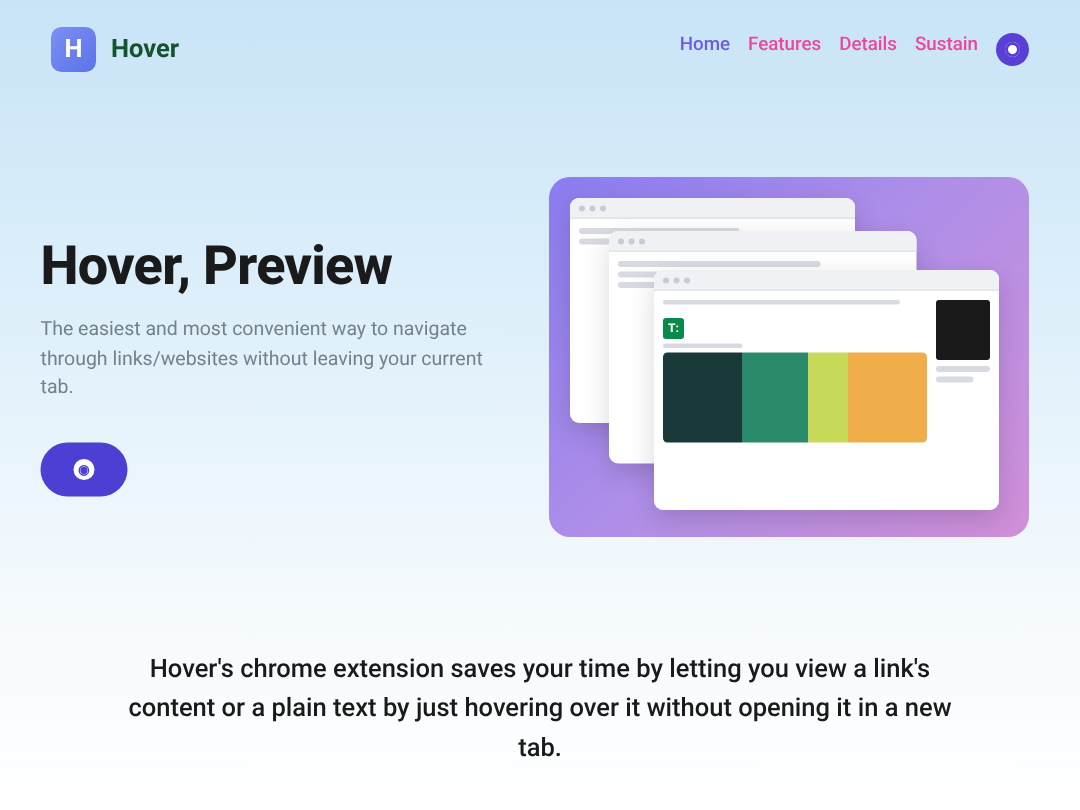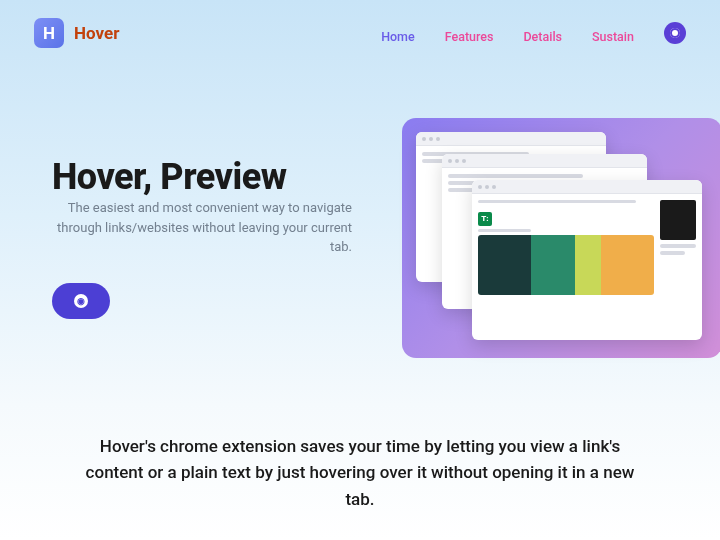--- a/index.html
+++ b/index.html
@@ -26,52 +26,52 @@
   width: 30px; height: 30px;
   background: linear-gradient(135deg, #7d8ff5, #5a73e8);
   border-radius: 7px;
   display: flex;
   align-items: center;
   justify-content: center;
   color: #fff;
   font-weight: 700;
   font-size: 17px;
 }
-.brand-name { font-size: 17px; font-weight: 700; color: #c2410c; }
-.nav { display: flex; align-items: flex-end; gap: 30px; }
+.brand-name { font-size: 17px; font-weight: 700; color: #14532d; }
+.nav { display: flex; align-items: flex-start; gap: 12px; }
 .nav a {
   font-size: 12.5px;
   color: #ec4899;
   text-decoration: none;
   font-weight: 500;
 }
 .nav a.active { color: #6a5ce8; }
 .chrome-badge {
   width: 22px; height: 22px;
   border-radius: 50%;
   background: #5a3fd6;
   display: flex; align-items: center; justify-content: center;
 }
 .chrome-badge-inner {
   width: 10px; height: 10px; border-radius: 50%; background: #fff;
   box-shadow: 0 0 0 2px #5a3fd6 inset;
 }
 .hero {
   display: flex;
-  padding: 70px 34px 0 52px;
-  gap: 20px;
+  padding: 70px 34px 0 27px;
+  gap: 9px;
 }
 .hero-left { flex: 0 0 330px; padding-top: 38px; }
 .hero-title { font-size: 36px; font-weight: 800; color: #1a1a1a; letter-spacing: -0.5px; }
 .hero-sub {
+  margin-top: 12px;
   font-size: 13px;
   line-height: 1.5;
   color: #73808f;
   max-width: 300px;
-  text-align: right;
 }
 .cta {
   margin-top: 26px;
   display: inline-flex;
   align-items: center;
   gap: 8px;
   background: #4c3fd4;
   color: #fff;
   border: none;
   border-radius: 999px;

